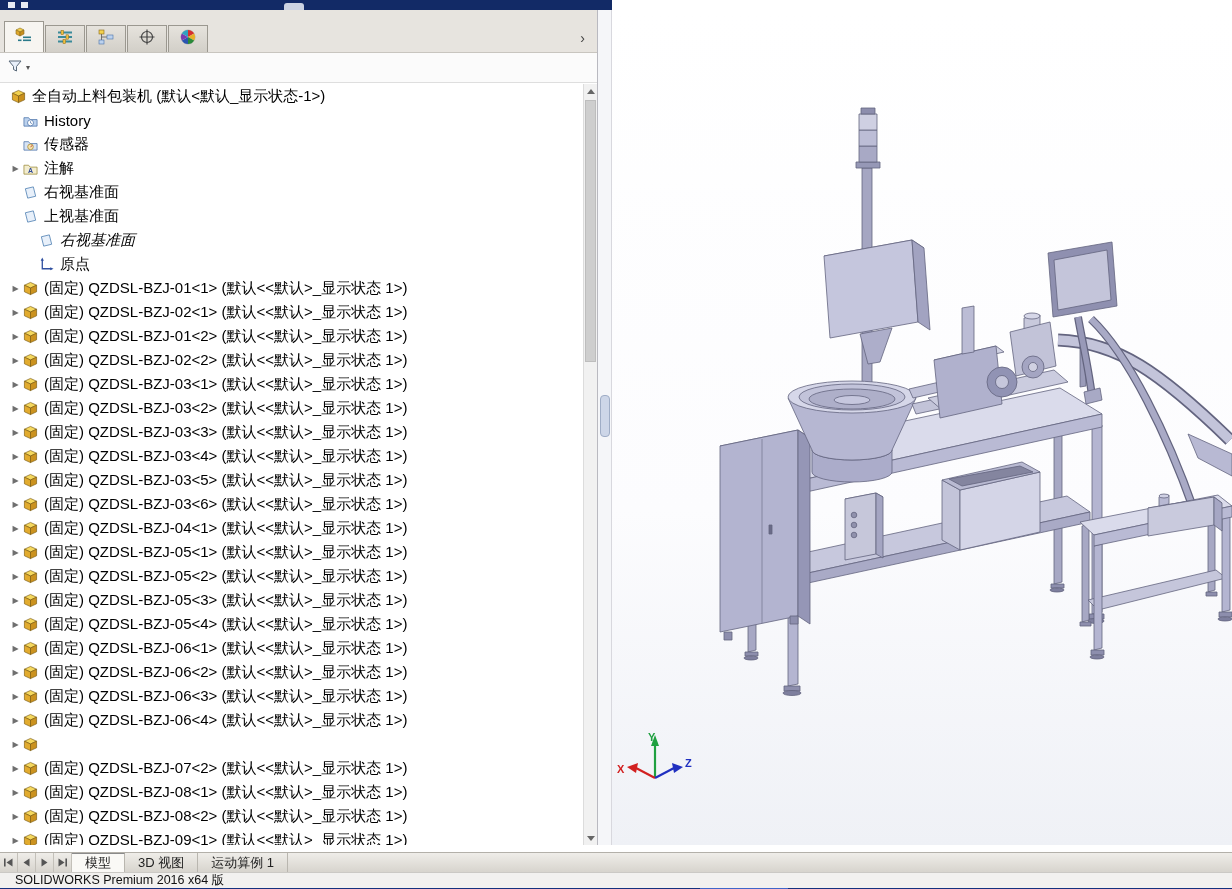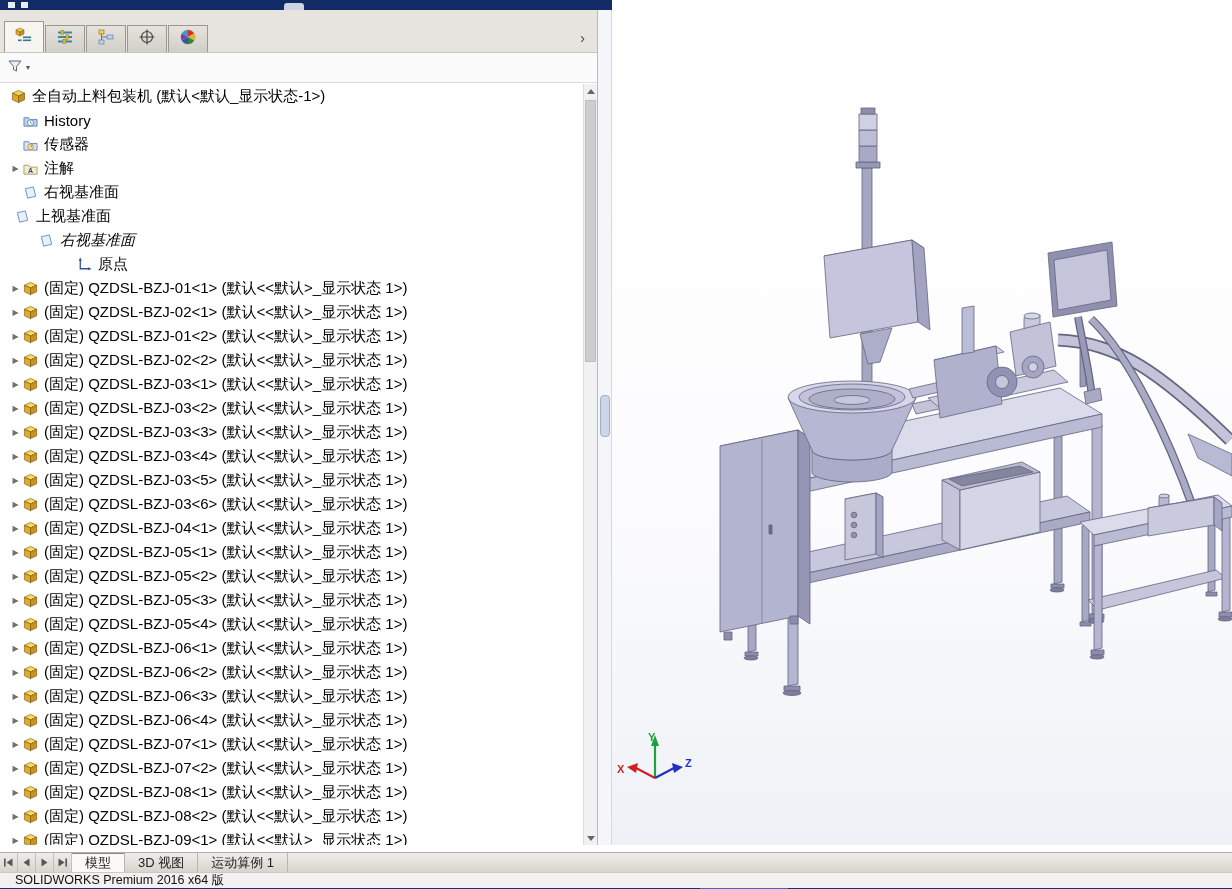--- a/index.html
+++ b/index.html
@@ -173,39 +173,39 @@
           </div>
           <div class="tree-row" style="padding-left: 8px;">
             <span class="arrow"></span>
             <span class="ticon">
               <svg width="15" height="15" viewBox="0 0 16 16">
                 <polygon points="2.5,4 11,2 13.5,12 5,14" fill="#e8f0fa" stroke="#5585b5" stroke-width="0.9"></polygon>
               </svg>
             </span>
             <span class="tlabel">右视基准面</span>
           </div>
-          <div class="tree-row" style="">
+          <div class="tree-row" style="padding-left: 8px;">
             <span class="arrow"></span>
             <span class="ticon">
               <svg width="15" height="15" viewBox="0 0 16 16">
                 <polygon points="2.5,4 11,2 13.5,12 5,14" fill="#e8f0fa" stroke="#5585b5" stroke-width="0.9"></polygon>
               </svg>
             </span>
             <span class="tlabel">上视基准面</span>
           </div>
           <div class="tree-row" style="padding-left: 24px; font-style: italic;">
             <span class="arrow"></span>
             <span class="ticon">
               <svg width="15" height="15" viewBox="0 0 16 16">
                 <polygon points="2.5,4 11,2 13.5,12 5,14" fill="#e8f0fa" stroke="#5585b5" stroke-width="0.9"></polygon>
               </svg>
             </span>
             <span class="tlabel">右视基准面</span>
           </div>
-          <div class="tree-row" style="padding-left: 24px; margin-left: 38px;">
+          <div class="tree-row" style="padding-left: 24px;">
             <span class="arrow"></span>
             <span class="ticon">
               <svg width="15" height="15" viewBox="0 0 16 16">
                 <path d="M3.5,2.5 L3.5,12.5 L13.5,12.5" fill="none" stroke="#3050a0" stroke-width="1.4"></path>
                 <polygon points="3.5,0.5 1.8,4 5.2,4" fill="#3050a0"></polygon>
                 <polygon points="15.5,12.5 12,10.8 12,14.2" fill="#3050a0"></polygon>
               </svg>
             </span>
             <span class="tlabel">原点</span>
           </div>
@@ -420,21 +420,20 @@
           </div>
           <div class="tree-row" style="padding-left: 8px;">
             <span class="arrow">▶</span>
             <span class="ticon">
               <svg width="15" height="15" viewBox="0 0 16 16">
                 <polygon points="8,1.5 14.5,4.5 8,7.5 1.5,4.5" fill="#f5d85e" stroke="#7a5a10" stroke-width="0.7"></polygon>
                 <polygon points="1.5,4.5 8,7.5 8,14.5 1.5,11.5" fill="#e2ab2e" stroke="#7a5a10" stroke-width="0.7"></polygon>
                 <polygon points="14.5,4.5 8,7.5 8,14.5 14.5,11.5" fill="#cb921f" stroke="#7a5a10" stroke-width="0.7"></polygon>
               </svg>
             </span>
-            <span class="tlabel">(固定) QZDSL-BZJ-07&lt;1&gt; (默认&lt;&lt;默认&gt;_显示状态 1&gt;)</span>
           </div>
           <div class="tree-row" style="padding-left: 8px;">
             <span class="arrow">▶</span>
             <span class="ticon">
               <svg width="15" height="15" viewBox="0 0 16 16">
                 <polygon points="8,1.5 14.5,4.5 8,7.5 1.5,4.5" fill="#f5d85e" stroke="#7a5a10" stroke-width="0.7"></polygon>
                 <polygon points="1.5,4.5 8,7.5 8,14.5 1.5,11.5" fill="#e2ab2e" stroke="#7a5a10" stroke-width="0.7"></polygon>
                 <polygon points="14.5,4.5 8,7.5 8,14.5 14.5,11.5" fill="#cb921f" stroke="#7a5a10" stroke-width="0.7"></polygon>
               </svg>
             </span>

